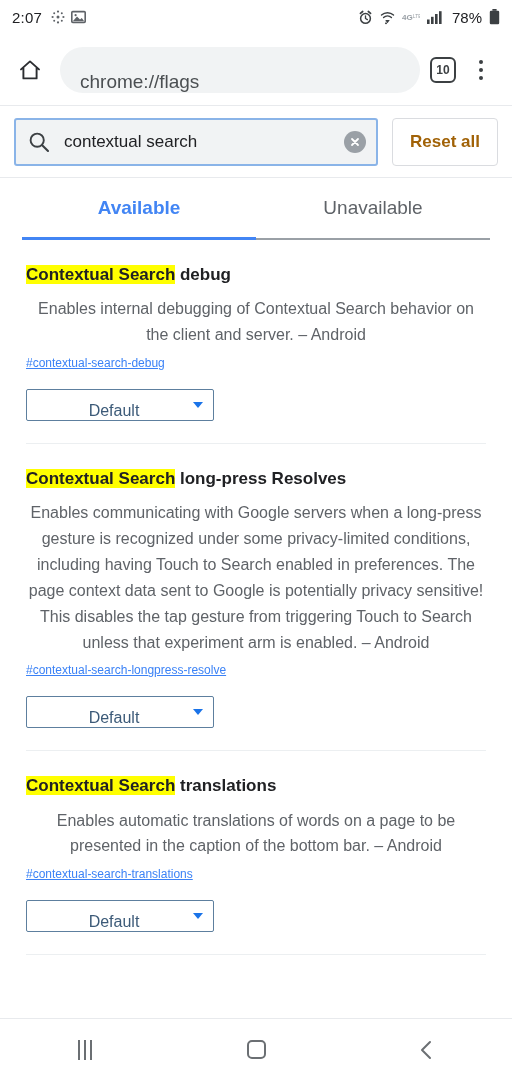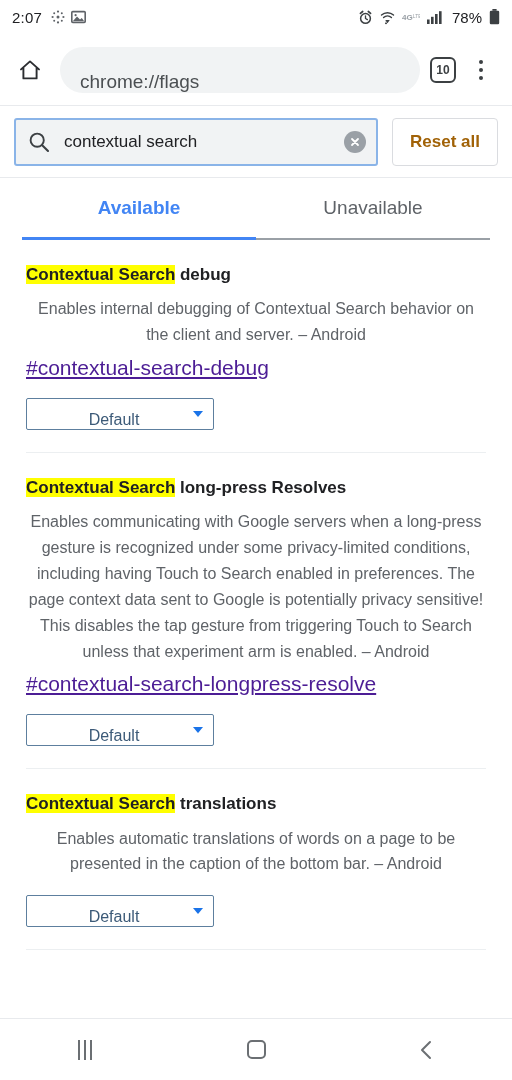--- a/index.html
+++ b/index.html
@@ -126,21 +126,21 @@
     font-size: 17px; font-weight: bold; color: #202124;
     line-height: 1.3; margin-bottom: 10px;
   }
   .hl { background: #ffff00; }
   .flag-desc {
     font-size: 16px; color: #5f6368; line-height: 1.62;
     margin-bottom: 2px;
     text-align: center;
   }
   .flag-link {
-    font-size: 21px; color: #4c1d95;
+    font-size: 12px; color: #3b82f6;
     text-decoration: underline;
     display: inline-block; margin-top: 6px;
   }
   .select-wrap {
     margin-top: 18px;
     width: 188px; height: 32px;
     border: 1px solid #5d7f9e;
     border-radius: 2px;
     background: #ffffff;
     display: flex; align-items: flex-end;
@@ -325,20 +325,21 @@
       <span class="select-val">Default</span>
       <span class="caret"></span>
     </div>
   </div>
 
   <div class="flag">
     <div class="flag-title">
       <span class="hl">Contextual Search</span><span> translations</span>
     </div>
     <div class="flag-desc">Enables automatic translations of words on a page to be presented in the caption of the bottom bar. – Android</div>
+    <a class="flag-link">#contextual-search-translations</a>
     <div class="select-wrap">
       <span class="select-val">Default</span>
       <span class="caret"></span>
     </div>
   </div>
 
 </div>
 
 <div class="navbar">
   <div class="navbtn">

